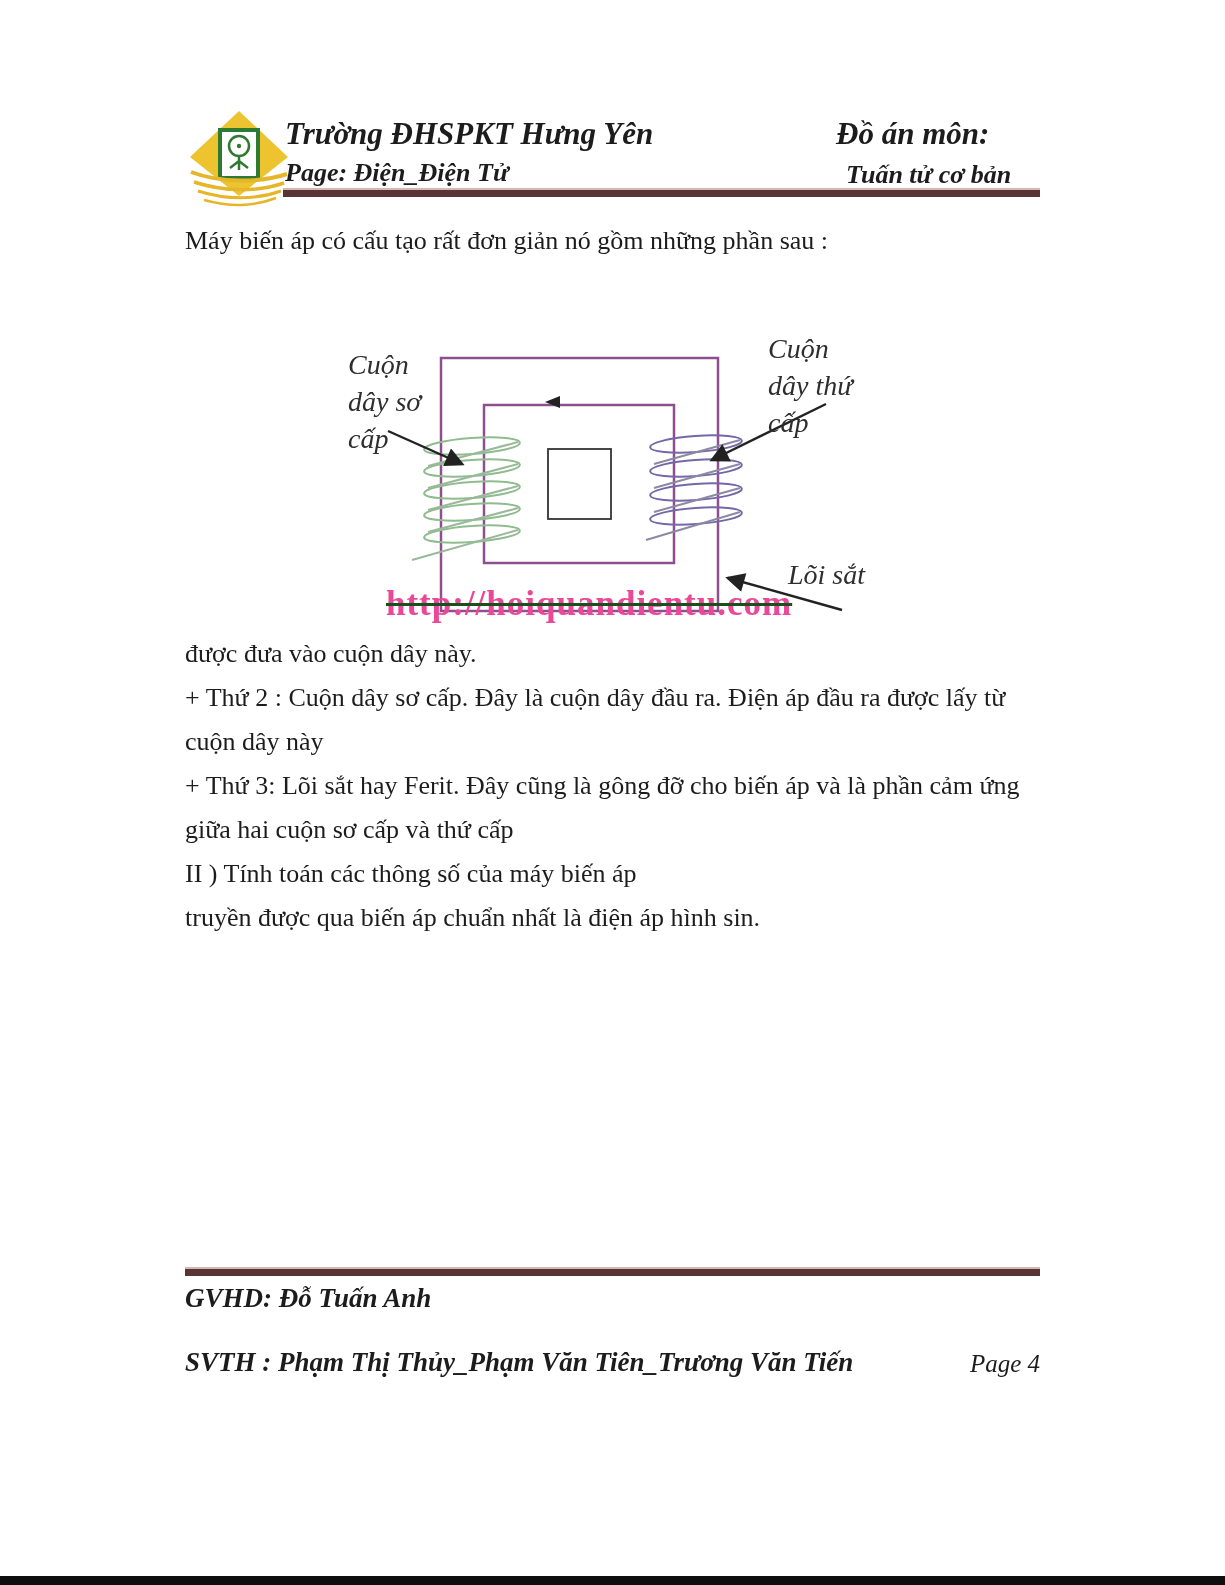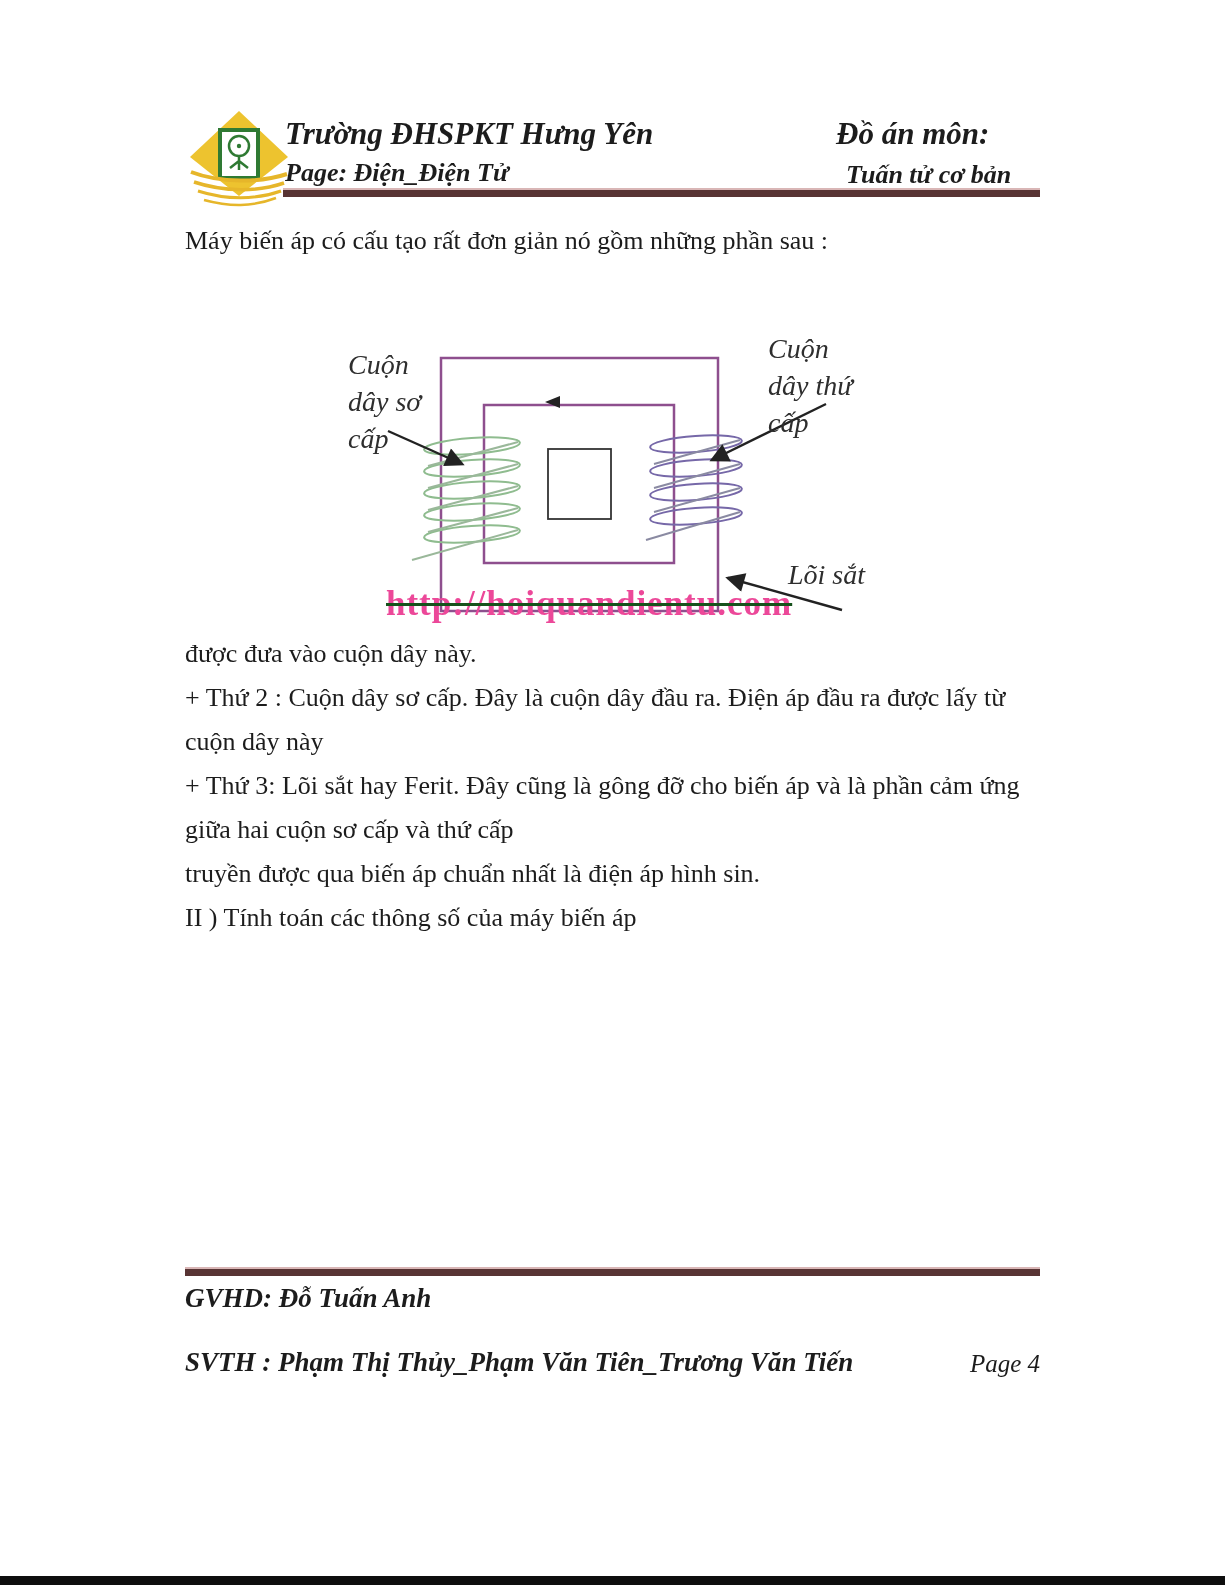--- a/index.html
+++ b/index.html
@@ -127,22 +127,22 @@
 
     <div class="watermark">http://hoiquandientu.com</div>
   </div>
 
   <div class="abs body-text">
     <div>được đưa vào cuộn dây này.</div>
     <div>+ Thứ 2 : Cuộn dây sơ cấp. Đây là cuộn dây đầu ra. Điện áp đầu ra được lấy từ</div>
     <div>cuộn dây này</div>
     <div>+ Thứ 3: Lõi sắt hay Ferit. Đây cũng là gông đỡ cho biến áp và là phần cảm ứng</div>
     <div>giữa hai cuộn sơ cấp và thứ cấp</div>
+    <div>II ) Tính toán các thông số của máy biến áp</div>
     <div>truyền được qua biến áp chuẩn nhất là điện áp hình sin.</div>
-    <div>II ) Tính toán các thông số của máy biến áp</div>
   </div>
 
   <div class="abs rule footer-rule"></div>
   <div class="abs gvhd">GVHD: Đỗ Tuấn Anh</div>
   <div class="abs svth-row">
     <span class="svth">SVTH : Phạm Thị Thủy_Phạm Văn Tiên_Trương Văn Tiến</span>
     <span class="pageno">Page 4</span>
   </div>
 
   <div class="abs bottom-bar"></div>

